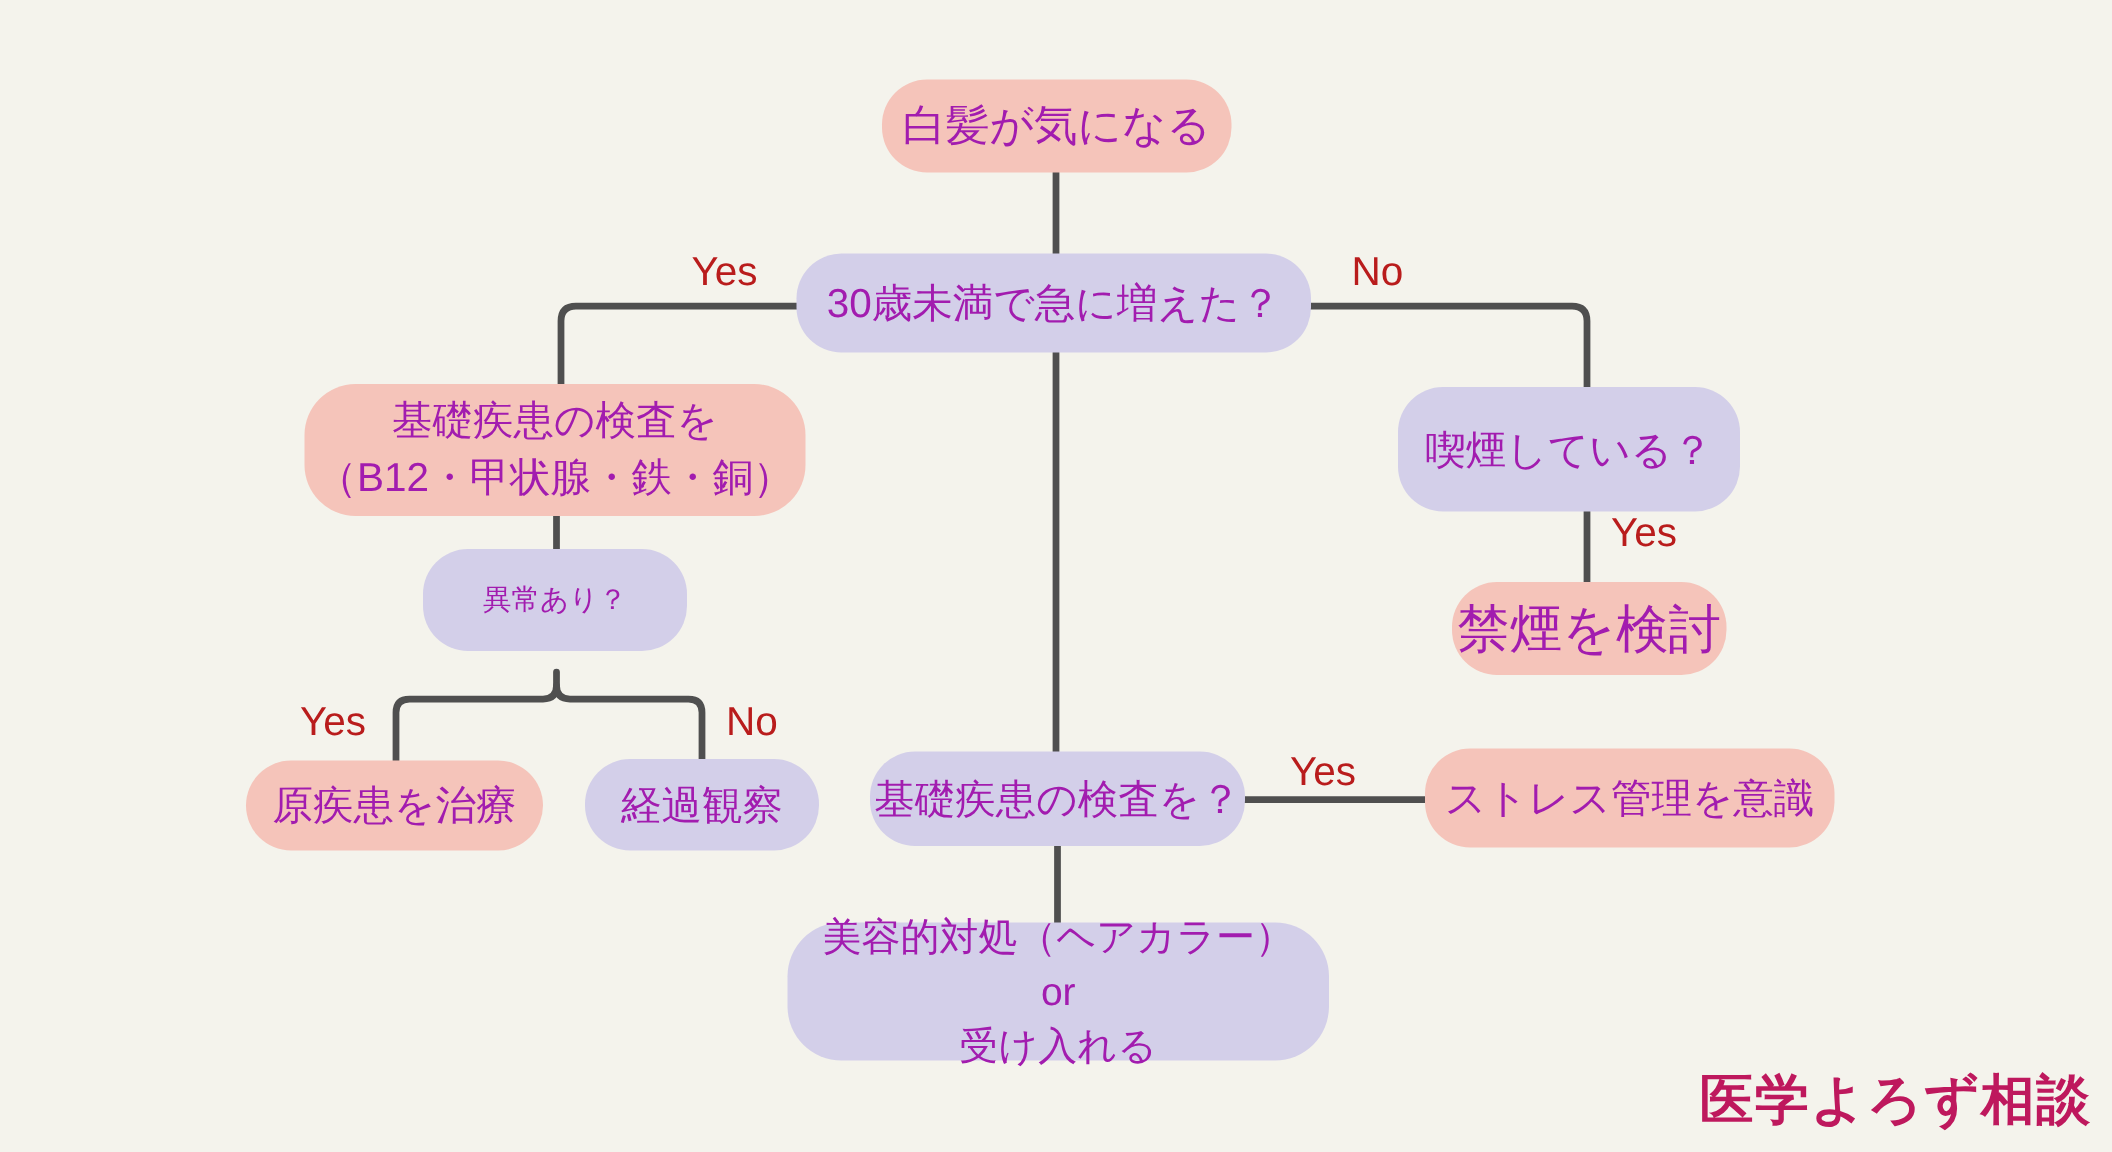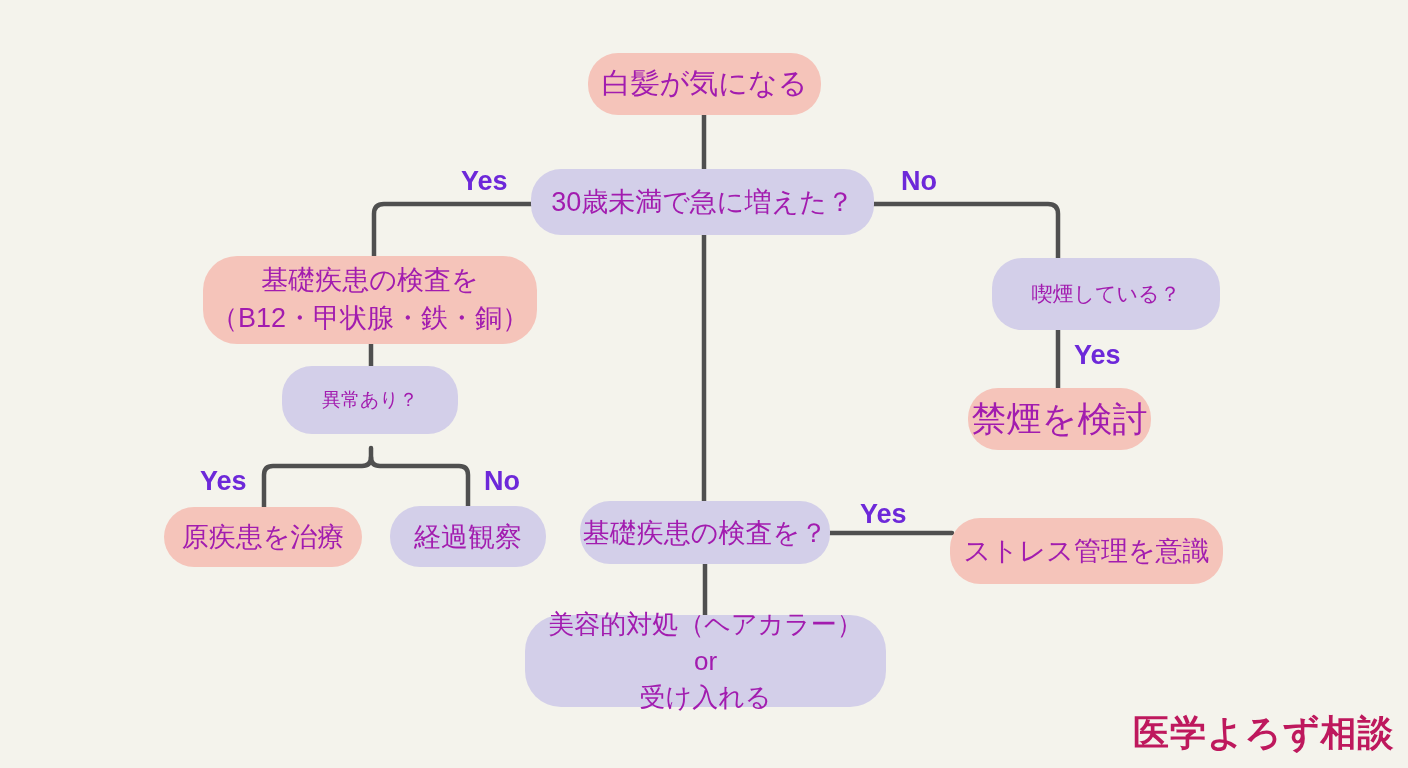--- a/index.html
+++ b/index.html
@@ -4,31 +4,31 @@
 <style>
   html,body{margin:0;padding:0;background:#f4f3ec;}
   #canvas{position:relative;width:1408px;height:768px;background:#f4f3ec;
           font-family:"Liberation Sans","DejaVu Sans",sans-serif;overflow:hidden;}
   svg.connectors{position:absolute;left:0;top:0;width:1408px;height:768px;}
   svg.connectors path{fill:none;stroke:#4f4f4f;stroke-width:4.5;stroke-linecap:round;stroke-linejoin:round;}
   .node{position:absolute;display:flex;flex-direction:column;align-items:center;justify-content:center;
         text-align:left;font-weight:400;color:#a21caf;border-radius:30px;box-sizing:border-box;}
   .pink{background:#f5c4ba;}
   .purple{background:#d3cfe9;}
-  .edge-label{position:absolute;font-weight:700;font-size:27px;color:#6d28d9;white-space:nowrap;}
+  .edge-label{position:absolute;font-weight:400;font-size:27px;color:#b91c1c;white-space:nowrap;}
   #n-start{left:588px;top:53px;width:233px;height:62px;font-size:29px;}
   #n-age{left:531px;top:169px;width:343px;height:66px;font-size:27px;}
   #n-tests{left:203px;top:256px;width:334px;height:88px;font-size:27px;line-height:1.4;border-radius:34px;}
   #n-abnormal{left:282px;top:366px;width:176px;height:68px;font-size:19px;}
   #n-treat{left:164px;top:507px;width:198px;height:60px;font-size:27px;}
   #n-observe{left:390px;top:506px;width:156px;height:61px;font-size:27px;}
-  #n-smoke{left:992px;top:258px;width:228px;height:72px;font-size:21px;}
+  #n-smoke{left:932px;top:258px;width:228px;height:83px;font-size:27px;}
   #n-quit{left:968px;top:388px;width:183px;height:62px;font-size:35px;}
   #n-stress{left:580px;top:501px;width:250px;height:63px;font-size:27px;}
-  #n-manage{left:950px;top:499px;width:273px;height:66px;font-size:27px;margin-top:19px;}
+  #n-manage{left:950px;top:499px;width:273px;height:66px;font-size:27px;}
   #n-cosmetic{left:525px;top:615px;width:361px;height:92px;font-size:26px;line-height:1.42;border-radius:36px;}
   #l-age-yes{left:461px;top:166px;}
   #l-age-no{left:901px;top:166px;}
   #l-abn-yes{left:200px;top:466px;}
   #l-abn-no{left:484px;top:466px;}
   #l-smoke-yes{left:1074px;top:340px;}
   #l-stress-yes{left:860px;top:499px;}
   #watermark{position:absolute;left:1133px;top:709px;font-family:"Liberation Serif","DejaVu Serif",serif;
              font-size:36px;font-weight:700;color:#be185d;letter-spacing:1px;white-space:nowrap;}
 </style>

